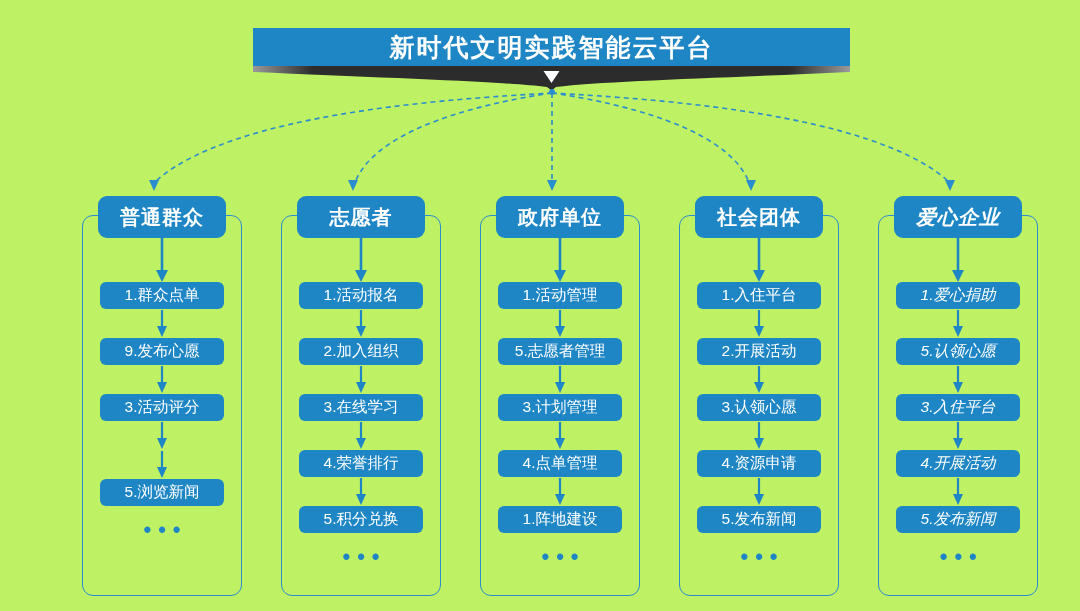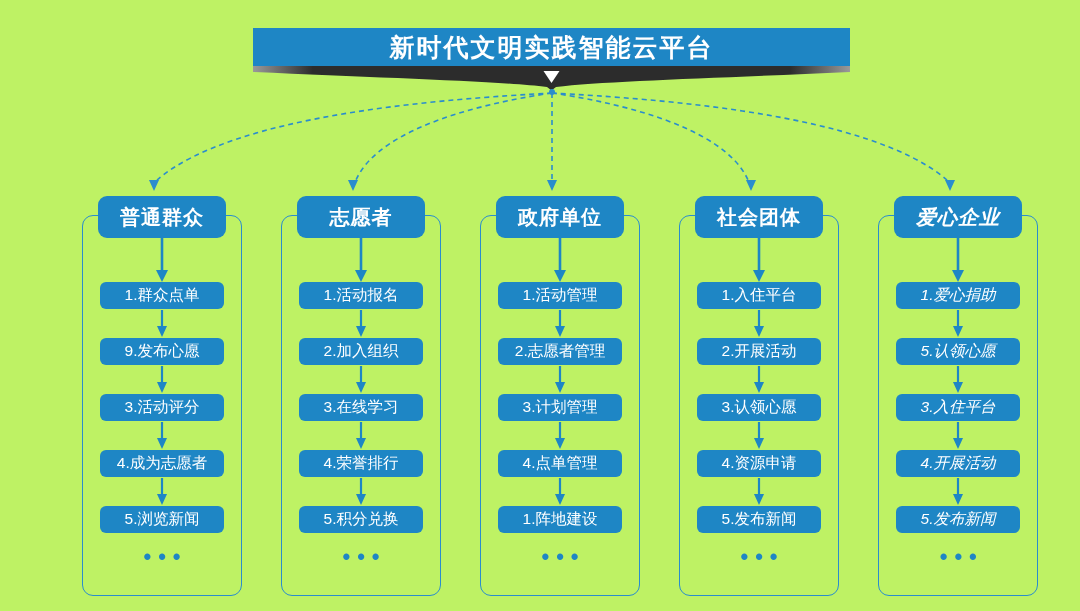--- a/index.html
+++ b/index.html
@@ -109,21 +109,20 @@
           <div class="step-box">9.发布心愿</div>
           <svg class="arrow-svg" width="14" height="29" viewBox="0 0 14 29">
             <line x1="7" y1="1" x2="7" y2="18" stroke="#1e86c5" stroke-width="2.2"></line>
             <polygon points="2,17 12,17 7,28" fill="#1e86c5"></polygon>
           </svg>
           <div class="step-box">3.活动评分</div>
           <svg class="arrow-svg" width="14" height="29" viewBox="0 0 14 29">
             <line x1="7" y1="1" x2="7" y2="18" stroke="#1e86c5" stroke-width="2.2"></line>
             <polygon points="2,17 12,17 7,28" fill="#1e86c5"></polygon>
           </svg>
-          <div class="step-box">4.成为志愿者</div>
           <svg class="arrow-svg" width="14" height="29" viewBox="0 0 14 29">
             <line x1="7" y1="1" x2="7" y2="18" stroke="#1e86c5" stroke-width="2.2"></line>
             <polygon points="2,17 12,17 7,28" fill="#1e86c5"></polygon>
           </svg>
           <div class="step-box">5.浏览新闻</div>
           <div class="dots">•••</div>
         </div>
   </div>
 
   <div class="column">
@@ -165,21 +164,21 @@
     <div class="col-stack">
           <svg class="arrow-svg" width="16" height="44" viewBox="0 0 16 44">
             <line x1="8" y1="0" x2="8" y2="33" stroke="#1e86c5" stroke-width="2.6"></line>
             <polygon points="2,32 14,32 8,44" fill="#1e86c5"></polygon>
           </svg>
           <div class="step-box">1.活动管理</div>
           <svg class="arrow-svg" width="14" height="29" viewBox="0 0 14 29">
             <line x1="7" y1="1" x2="7" y2="18" stroke="#1e86c5" stroke-width="2.2"></line>
             <polygon points="2,17 12,17 7,28" fill="#1e86c5"></polygon>
           </svg>
-          <div class="step-box">2.志愿者管理</div>
+          <div class="step-box">5.志愿者管理</div>
           <svg class="arrow-svg" width="14" height="29" viewBox="0 0 14 29">
             <line x1="7" y1="1" x2="7" y2="18" stroke="#1e86c5" stroke-width="2.2"></line>
             <polygon points="2,17 12,17 7,28" fill="#1e86c5"></polygon>
           </svg>
           <div class="step-box">3.计划管理</div>
           <svg class="arrow-svg" width="14" height="29" viewBox="0 0 14 29">
             <line x1="7" y1="1" x2="7" y2="18" stroke="#1e86c5" stroke-width="2.2"></line>
             <polygon points="2,17 12,17 7,28" fill="#1e86c5"></polygon>
           </svg>
           <div class="step-box">4.点单管理</div>

